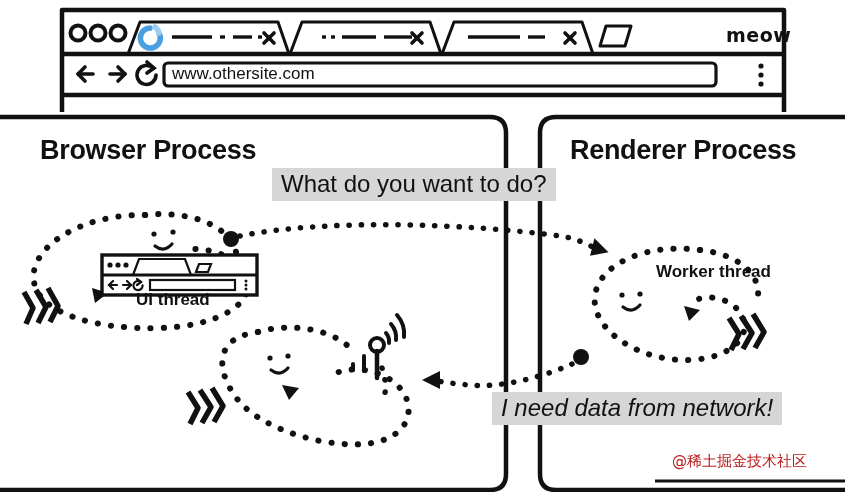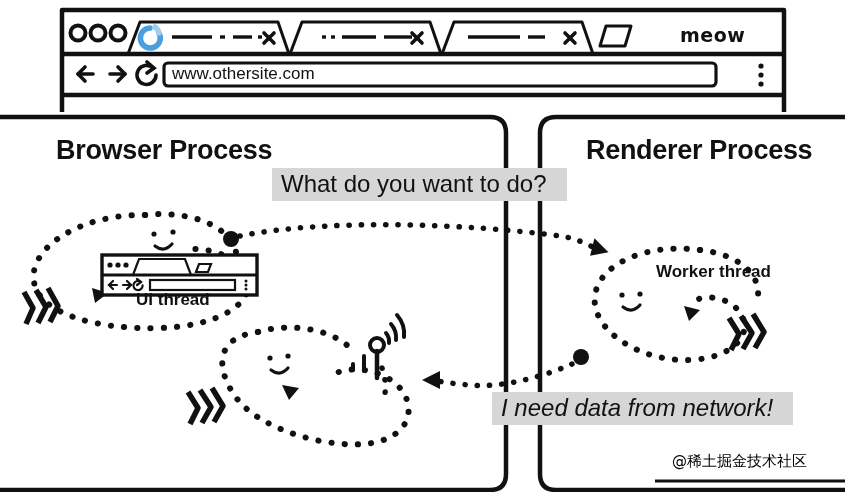--- a/index.html
+++ b/index.html
@@ -3,27 +3,27 @@
 <meta charset="utf-8">
 <style>
   html,body{margin:0;padding:0;background:#ffffff;}
   body{width:845px;height:492px;overflow:hidden;
        font-family:"Liberation Sans",sans-serif;color:#000;}
   #stage{position:relative;width:845px;height:492px;background:#fff;}
   #stage svg.layer{position:absolute;left:0;top:0;width:845px;height:492px;}
 
   .txt{position:absolute;white-space:nowrap;}
 
-  .proc-title{font-size:27px;font-weight:700;letter-spacing:-.3px;color:#111;margin-left:16px;}
+  .proc-title{font-size:27px;font-weight:700;letter-spacing:-.3px;color:#111;}
   .thread-label{font-size:17px;font-weight:600;color:#111;}
   .caption{font-size:24px;font-weight:400;color:#111;background:#d6d6d6;
-           padding:3px 20px 5px 9px;line-height:1.05;}
+           padding:3px 9px 5px 9px;line-height:1.05;}
   .meow{font-size:19px;font-weight:700;font-family:"DejaVu Sans",sans-serif;
         letter-spacing:.5px;color:#111;}
-  .watermark{font-size:15px;color:#000000;font-family:"DejaVu Sans",sans-serif;}
+  .watermark{font-size:15px;color:#b91c1c;font-family:"DejaVu Sans",sans-serif;}
 </style>
 </head>
 <body>
 
 <div id="stage">
 
   <svg class="layer" viewBox="0 0 845 492">
     <defs>
 
       <style>
@@ -259,21 +259,21 @@
       <path d="M440,371 L422,380 L440,389 Z" fill="#111"></path>
     </g>
 
     <g>
       <path class="dotline" d="M382,368 C 386,378 386,390 384,400"></path>
     </g>
 
     <line x1="655" y1="481" x2="845" y2="481" stroke="#111" stroke-width="3"></line>
   </svg>
 
-  <div class="txt meow" style="left:680px;top:24px;">meow</div>
+  <div class="txt meow" style="left:726px;top:24px;">meow</div>
 
   <div class="txt" style="left:172px;top:64px;font-size:17px;font-weight:400;color:#111;text-align:right;">www.othersite.com</div>
 
   <div class="txt proc-title" style="left:40px;top:135px;">Browser Process</div>
 
   <div class="txt proc-title" style="left:570px;top:135px;text-align:center;">Renderer Process</div>
 
   <div class="txt thread-label" style="left:136px;top:290px;">UI thread</div>
 
 

